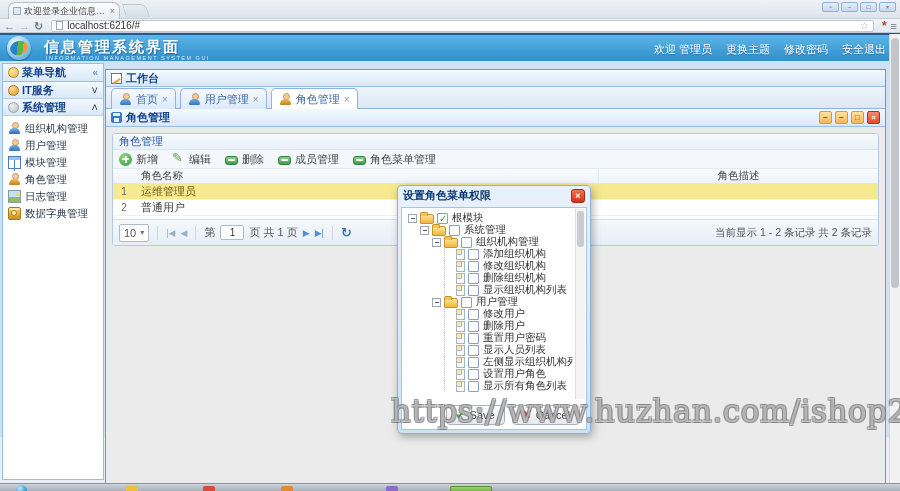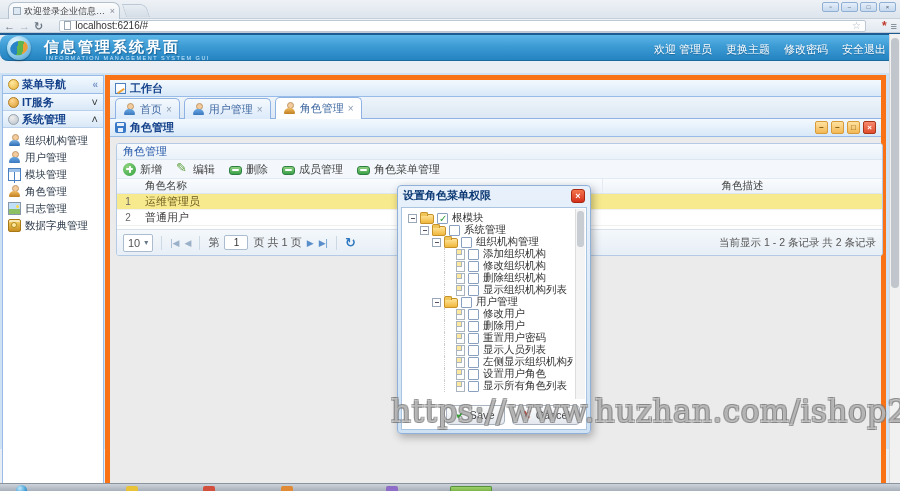--- a/index.html
+++ b/index.html
@@ -12,40 +12,40 @@
 .btab{position:absolute;left:8px;top:2px;width:112px;height:17px;background:linear-gradient(#fbfcfd,#e9eef3);border:1px solid #b4c0cc;border-bottom:none;border-radius:7px 7px 0 0;display:flex;align-items:center;padding:0 4px;gap:3px;}
 .favicon{width:8px;height:8px;border:1px solid #9ab;background:#dde8f2;flex:none;}
 .btab-title{font-size:9px;color:#444;white-space:nowrap;overflow:hidden;text-overflow:ellipsis;flex:1;}
 .btab-close{font-size:9px;color:#889;flex:none;cursor:default;}
 .newtab{position:absolute;left:124px;top:4px;width:24px;height:13px;background:linear-gradient(#e7edf3,#d4dde6);border-radius:0 6px 0 0;border:1px solid #bcc8d4;border-bottom:none;transform:skewX(18deg);}
 .winbtns{position:absolute;right:4px;top:2px;display:flex;gap:2px;}
 .winbtn{width:17px;height:10px;background:linear-gradient(#e4eefa,#c6d9ee);border:1px solid #8fb0d4;border-radius:2px;font-size:6px;line-height:9px;text-align:center;color:#456;}
 .addrrow{position:absolute;left:0;top:19px;width:900px;height:14px;background:linear-gradient(#f0f4f8,#e2e9f0);border-bottom:1px solid #c0cbd6;display:flex;align-items:center;padding:0 4px;gap:4px;}
 .navgl{font-size:11px;line-height:12px;color:#6b7682;font-weight:bold;}
 .navgl.dis{color:#aab4bd;}
-.urlbox{flex:1;height:12px;background:#fff;border:1px solid #bcc8d4;border-radius:2px;display:flex;align-items:center;padding:0 4px;gap:4px;margin:0 12px;}
+.urlbox{flex:1;height:12px;background:#fff;border:1px solid #bcc8d4;border-radius:2px;display:flex;align-items:center;padding:0 4px;gap:4px;margin:0 4px;}
 .pageico{width:7px;height:9px;background:#fff;border:1px solid #9aa6b2;flex:none;}
 .urltext{font-size:10px;color:#333;line-height:11px;flex:1;}
 .star{font-size:10px;color:#a8b2bc;line-height:11px;flex:none;}
 .extico{color:#c0392b;font-weight:bold;font-size:12px;line-height:12px;}
 .menuico{color:#6b7682;font-size:11px;line-height:12px;letter-spacing:-1px;}
 .blueline{position:absolute;left:0;top:33px;width:900px;height:2px;background:#1d5c92;}
 
 
-.apphdr{position:absolute;left:0;top:35px;width:900px;height:26px;background:linear-gradient(180deg,#5cb6e8 0%,#3d9bd4 45%,#2484c1 100%);border-bottom:1px solid #1a6aa0;border-radius:8px;}
+.apphdr{position:absolute;left:0;top:35px;width:900px;height:39px;background:linear-gradient(180deg,#5cb6e8 0%,#3d9bd4 45%,#2484c1 100%);border-bottom:1px solid #1a6aa0;}
 .logo{position:absolute;left:7px;top:1px;width:26px;height:24px;}
 .logo .g1{position:absolute;left:0;top:0;width:24px;height:24px;border-radius:50%;background:radial-gradient(circle at 35% 30%,#f2faff,#9ed4f0 45%,#3d95c8);box-shadow:0 1px 2px rgba(0,0,0,.35);}
 .logo .g2{position:absolute;left:3px;top:5px;width:18px;height:14px;border-radius:50%;background:linear-gradient(115deg,#1f7fc4 42%,#58b145 42%,#58b145 68%,#f09a2c 68%);transform:rotate(-18deg);opacity:.95;}
 .hdr-title{position:absolute;left:44px;top:3px;font-size:15px;font-weight:bold;color:#fff;text-shadow:1px 1px 1px rgba(0,40,80,.4);letter-spacing:2px;}
 .hdr-sub{position:absolute;left:46px;top:20px;font-size:5.5px;color:#cfe9fa;letter-spacing:1.5px;}
 .hdr-right{position:absolute;right:14px;top:7px;display:flex;gap:14px;align-items:center;}
 .hdr-right span{color:#fff;font-size:11px;text-shadow:0 1px 1px rgba(0,40,80,.4);white-space:nowrap;}
 
 
-.appbody{position:absolute;left:0;top:61px;width:889px;height:376px;background:#cfe2f4;margin-top:12px;}
+.appbody{position:absolute;left:0;top:61px;width:889px;height:376px;background:#cfe2f4;}
 
 
 .sidebar{position:absolute;left:2px;top:2px;width:102px;height:417px;background:#fff;border:1px solid #99bbe8;}
 .sb-hd{height:18px;background:linear-gradient(#f3f9fe,#d8e8f8);border-bottom:1px solid #99bbe8;display:flex;align-items:center;padding:0 5px;}
 .sb-hd .t{font-weight:bold;color:#15428b;font-size:11px;flex:1;display:flex;align-items:center;gap:3px;}
 .sb-hd .chev{color:#7a97c8;font-size:10px;font-weight:bold;}
 .sb-acc{height:17px;background:linear-gradient(#f3f9fe,#d9e8f7);border-bottom:1px solid #b8d0ec;display:flex;align-items:center;padding:0 5px;}
 .sb-acc .t{font-weight:bold;color:#15428b;font-size:11px;flex:1;}
 .sb-items{padding:4px 0 0 0;}
 .sb-item{height:17px;display:flex;align-items:center;gap:4px;padding-left:5px;}
@@ -65,25 +65,25 @@
 .mi-module-icon::before{left:0;top:0;width:11px;height:3px;border-radius:0;border:none;background:#9cc0e8;}
 .mi-module-icon::after{left:5px;top:3px;width:1px;height:8px;border-radius:0;background:#4a80c0;box-shadow:0 3px 0 0 #4a80c0, -5px 2px 0 5px transparent;}
 .mi-log-icon{border:1px solid #8898a8;background:linear-gradient(#bfe0f7 55%,#8cc063 45%);}
 .mi-log-icon::before{left:7px;top:2px;width:3px;height:3px;background:#ffd84a;border:none;}
 .mi-log-icon::after{display:none;}
 .mi-dict-icon{border:1px solid #a87818;border-radius:2px;background:linear-gradient(#f6d468,#c89020);box-shadow:inset 0 2px 0 rgba(255,255,255,.5);}
 .mi-dict-icon::before{left:2px;top:2px;width:4px;height:4px;border-radius:50%;background:#ffe9a0;border:0.5px solid #b08820;}
 .mi-dict-icon::after{display:none;}
 
 
-.main{position:absolute;left:105px;top:2px;width:781px;height:417px;border:5px solid #f97316;background:#ebebeb;}
+.main{position:absolute;left:105px;top:8px;width:781px;height:417px;border:1px solid #f97316;background:#ebebeb;}
 .wb-hd{height:17px;background:linear-gradient(#f3f9fe,#d8e8f8);border-bottom:1px solid #99bbe8;display:flex;align-items:center;gap:4px;padding:0 5px;font-weight:bold;color:#15428b;}
 .wb-ico{width:11px;height:11px;border:1px solid #4a80c0;background:linear-gradient(#fff 60%,#dce8f4);position:relative;flex:none;}
 .wb-ico::before{content:"";position:absolute;left:1px;top:6px;width:8px;height:2px;background:#f0a030;transform:rotate(-35deg);}
-.tabsrow{height:22px;background:linear-gradient(#eef4fa,#dce8f4);border-bottom:1px solid #8db2e3;display:flex;align-items:flex-end;padding:0 0 0 5px;gap:4px;}
+.tabsrow{height:22px;background:linear-gradient(#eef4fa,#dce8f4);border-bottom:1px solid #8db2e3;display:flex;align-items:flex-start;padding:0 0 0 5px;gap:4px;}
 .wtab{height:21px;display:flex;align-items:center;gap:4px;padding:0 7px;border:1px solid #8db2e3;border-bottom:none;border-radius:5px 5px 0 0;background:linear-gradient(#f4f9fd,#dceafa);position:relative;top:1px;}
 .wtab.active{background:#fff;height:22px;}
 .wtab-lbl{color:#416aa3;font-size:11px;white-space:nowrap;}
 .wtab-x{color:#8a9ab0;font-size:10px;}
 .content{position:relative;height:376px;background:#ebebeb;}
 .panel-hd{height:18px;background:linear-gradient(#f3f9fe,#d8e8f8);border-bottom:1px solid #99bbe8;display:flex;align-items:center;gap:4px;padding:0 5px;font-weight:bold;color:#15428b;}
 .disk-ico{width:11px;height:11px;background:#3a78c8;border-radius:2px;position:relative;flex:none;}
 .disk-ico::before{content:"";position:absolute;left:2px;top:1px;width:7px;height:3px;background:#e8f0fa;}
 .disk-ico::after{content:"";position:absolute;left:3px;top:6px;width:5px;height:4px;background:#e8f0fa;}
 .panel-tools{margin-left:auto;display:flex;gap:3px;}

